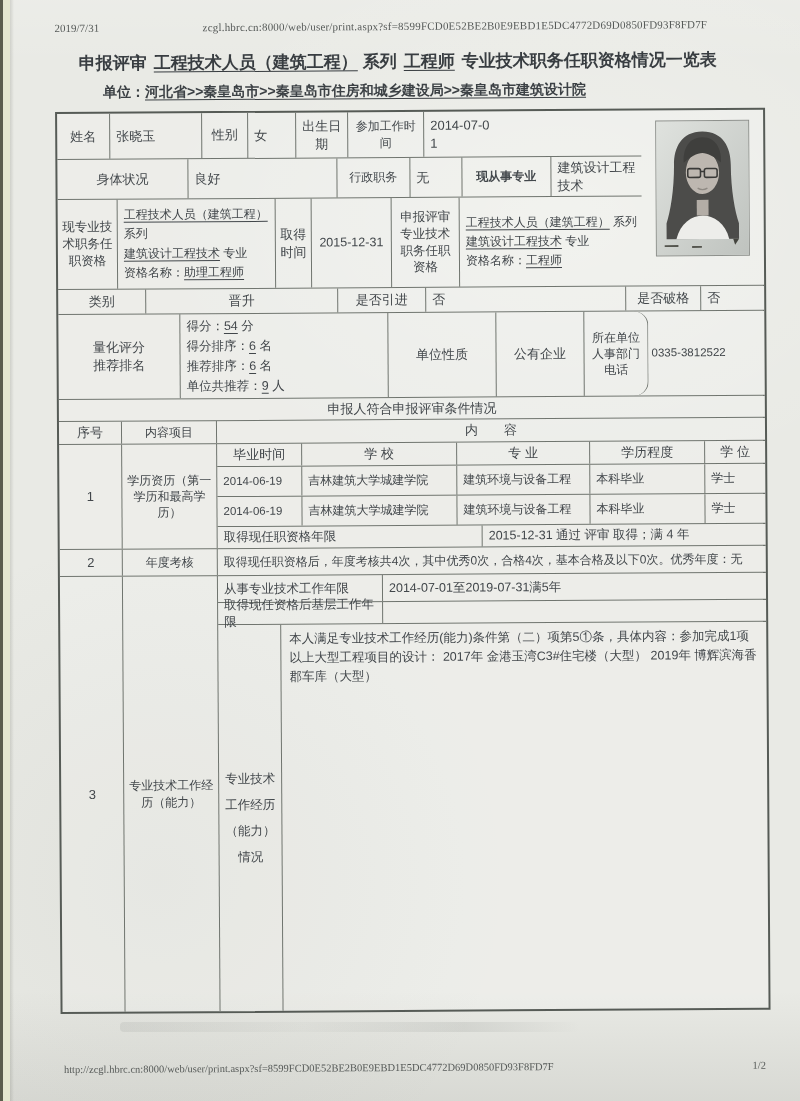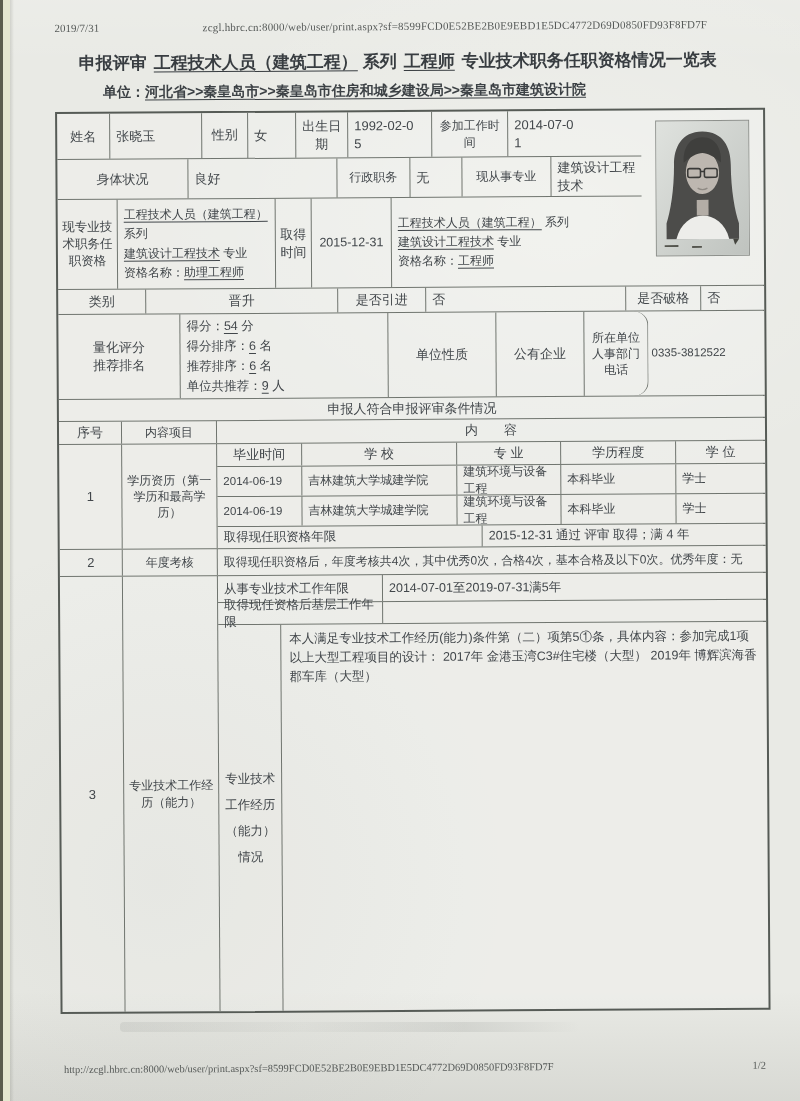--- a/index.html
+++ b/index.html
@@ -52,21 +52,21 @@
   .qual-text{ line-height:1.6; font-size:12px; }
   .score-lines{ line-height:1.62; font-size:12.5px; }
   .tiny{ font-size:11.5px; }
 
   .seq-col{ width:63px; }
   .item-col{ width:95px; font-size:12px; }
   .sect-body{ flex:1; display:flex; flex-direction:column; }
   .srow{ display:flex; border-bottom:1px solid #70756f; }
   .sect-body .srow:last-child{ border-bottom:none; }
 
-  .edu-c1{ width:85px; } .edu-c2{ width:155px; } .edu-c3{ width:104px; } .edu-c4{ width:115px; }
+  .edu-c1{ width:85px; } .edu-c2{ width:155px; } .edu-c3{ width:133px; } .edu-c4{ width:115px; }
 
   .detail-cell{ align-items:flex-start; justify-content:flex-start; text-align:left; padding:5px 8px; font-size:12.5px; line-height:1.5; }
   .detail-label{ width:63px; font-size:12.5px; line-height:2.1; }
 
   .doc-footer{ display:flex; justify-content:space-between; margin:50px 38px 0 60px;
     font-family:"Liberation Serif", serif; font-size:10.5px; color:#565a58; }
 </style>
 </head>
 <body>
 
@@ -94,47 +94,45 @@
     <div class="form">
 
       <div class="band">
         <div class="band-left">
           <div class="frow" style="height:46px;">
             <div class="fc" style="width:53px;">姓名</div>
             <div class="fc val" style="width:92px;">张晓玉</div>
             <div class="fc" style="width:46px;font-family:Liberation Mono, monospace;">性别</div>
             <div class="fc val" style="width:48px;">女</div>
             <div class="fc" style="width:52px; padding:2px 2px;">出生日期</div>
-            <div class="fc val" style="width:84px;">
-                <span class="narrow-wrap">1992-02-05</span>
-              </div>
             <div class="fc" style="width:76px; padding:2px 2px; font-size:12px;">参加工作时间</div>
             <div class="fc val grow last">
                 <span class="narrow-wrap">2014-07-01</span>
               </div>
           </div>
           <div class="frow" style="height:40px;">
             <div class="fc" style="width:141px;">身体状况</div>
             <div class="fc val" style="width:160px;">良好</div>
             <div class="fc" style="width:78px; font-size:12px;">行政职务</div>
             <div class="fc val" style="width:55px;">无</div>
-            <div class="fc" style="width:96px; font-size:12px;">现从事专业</div>
+            <div class="fc" style="width:96px; font-size:12px;font-weight:bold;">现从事专业</div>
             <div class="fc val grow last">
                 <span class="cjk-wrap">建筑设计工程技术</span>
               </div>
           </div>
           <div class="frow" style="height:89px;">
             <div class="fc" style="width:60px; font-size:12.5px;">现专业技术职务任职资格</div>
             <div class="fc val qual-text" style="width:158px; flex-direction:column; align-items:flex-start; justify-content:center;">
               <span><span class="u">工程技术人员（建筑工程）</span> <span>系列</span></span>
               <span><span class="u">建筑设计工程技术</span> <span>专业</span></span>
               <span><span>资格名称：</span><span class="u">助理工程师</span></span>
             </div>
             <div class="fc" style="width:36px; padding:2px 2px;">取得时间</div>
             <div class="fc" style="width:80px; padding:2px 2px; font-size:12.5px;">2015-12-31</div>
+            <div class="fc" style="width:68px; font-size:12.5px;">申报评审专业技术职务任职资格</div>
             <div class="fc val qual-text grow last" style="flex-direction:column; align-items:flex-start; justify-content:center;">
               <span><span class="u">工程技术人员（建筑工程）</span> <span>系列</span></span>
               <span><span class="u">建筑设计工程技术</span> <span>专业</span></span>
               <span><span>资格名称：</span><span class="u">工程师</span></span>
             </div>
           </div>
         </div>
         <div class="photo-cell">
           <svg class="photo-frame" viewBox="0 0 94 136" xmlns="http://www.w3.org/2000/svg">
             <rect x="0" y="0" width="94" height="136" fill="#ccd0cc"></rect>

